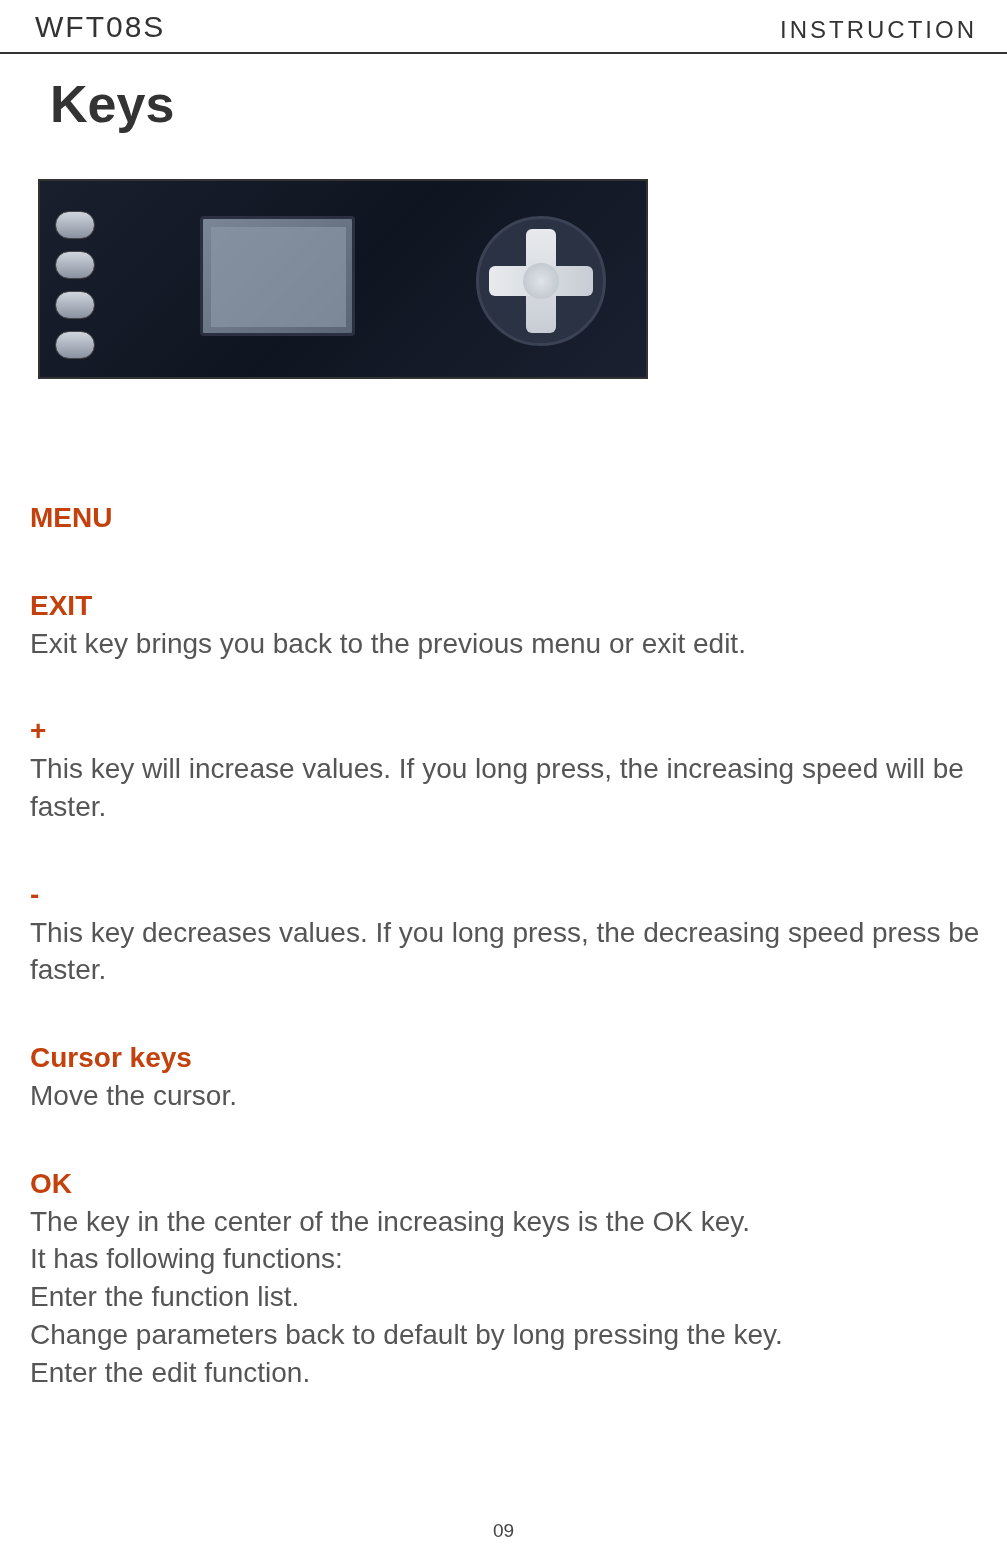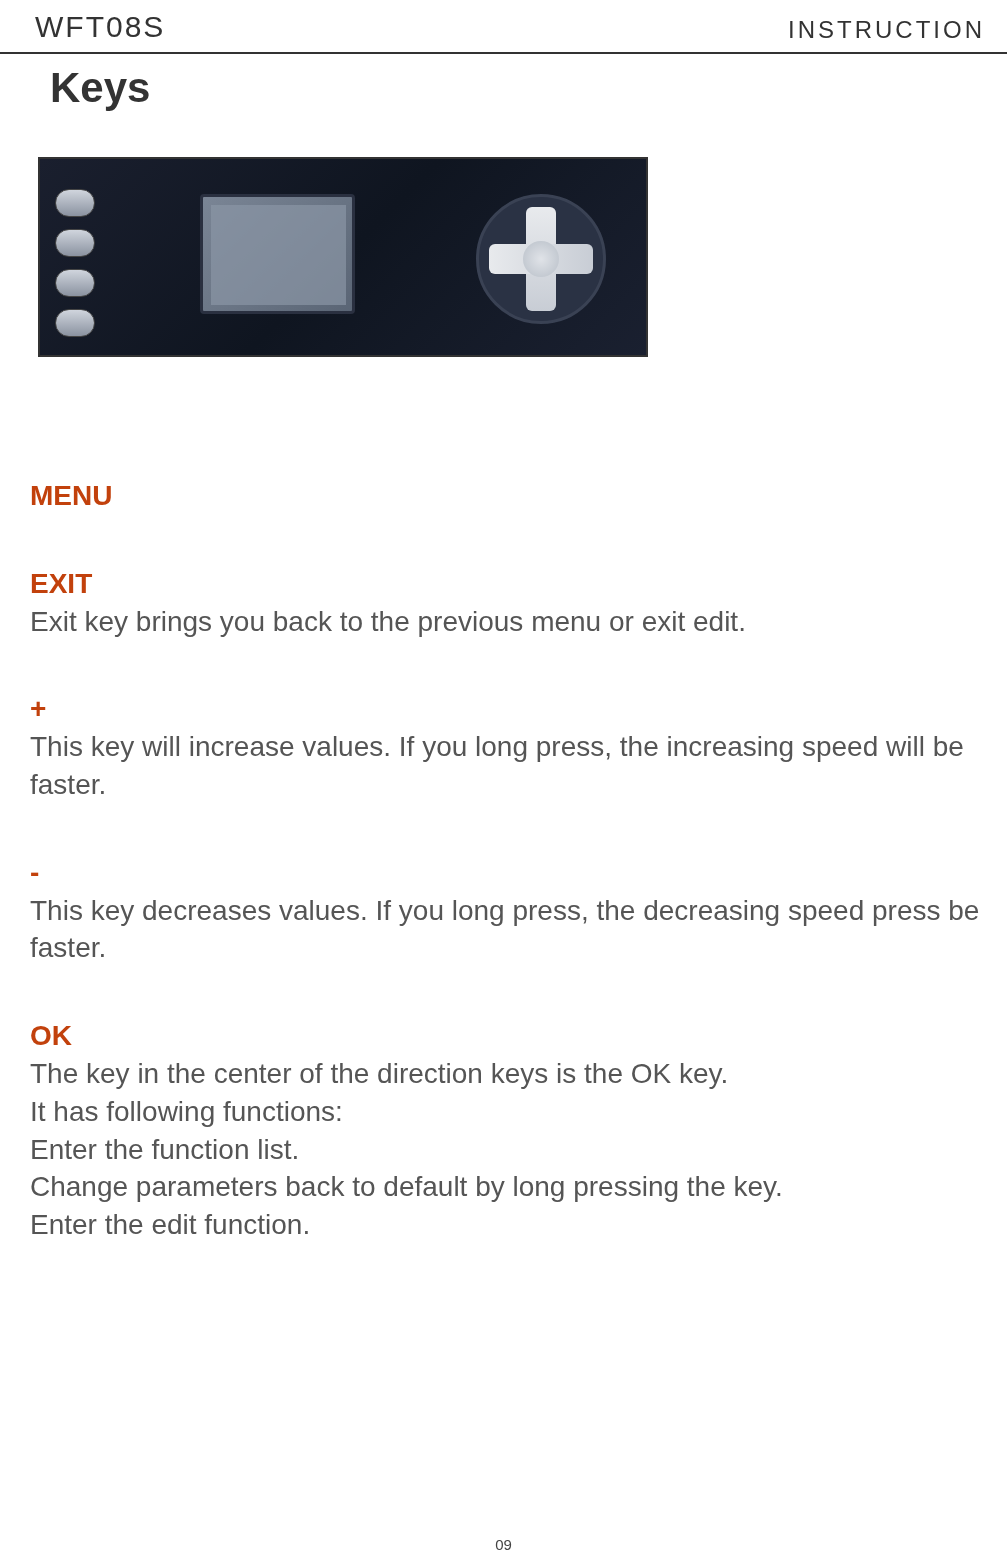--- a/index.html
+++ b/index.html
@@ -12,39 +12,39 @@
       background: #fff;
       width: 1007px;
       height: 1568px;
       padding: 0;
       color: #000;
     }
     .header {
       display: flex;
       justify-content: space-between;
       align-items: flex-end;
-      padding: 10px 22px 8px 35px;
+      padding: 10px 30px 8px 35px;
       border-bottom: 2px solid #333;
-      margin-bottom: 10px;
+      margin-bottom: 20px;
     }
     .header-left {
       font-size: 30px;
       letter-spacing: 2px;
       color: #333;
     }
     .header-right {
       font-size: 24px;
       letter-spacing: 3px;
       color: #333;
     }
     .content {
       padding: 0 25px 0 30px;
     }
     .title {
-      font-size: 42px;
+      font-size: 52px;
       font-weight: bold;
       color: #333;
       margin-left: 20px;
       margin-bottom: 45px;
     }
     .device-image {
       width: 610px;
       height: 200px;
       background: linear-gradient(135deg, #1a1f2e 0%, #0f1520 50%, #1a2030 100%);
       border: 2px solid #333;
@@ -140,24 +140,24 @@
       color: #c2410c;
       line-height: 1.35;
     }
     .section-body {
       font-size: 28px;
       color: #555;
       line-height: 1.35;
     }
     .page-number {
       position: absolute;
-      bottom: 15px;
+      bottom: 26px;
       left: 50%;
       transform: translateX(-50%);
-      font-size: 15px;
+      font-size: 19px;
       color: #444;
     }
   </style>
 </head>
 <body>
 
 <div class="header">
   <div class="header-left">WFT08S</div>
   <div class="header-right">INSTRUCTION</div>
 </div>
@@ -196,24 +196,28 @@
   <div class="section">
     <div class="section-title">+</div>
     <div class="section-body">This key will increase values. If you long press, the increasing speed will be faster.</div>
   </div>
 
   <div class="section">
     <div class="section-title">-</div>
     <div class="section-body">This key decreases values. If you long press, the decreasing speed press be faster.</div>
   </div>
 
+  <div class="section">
+    <div class="section-title">Cursor keys</div>
+    <div class="section-body">Move the cursor.</div>
+  </div>
 
   <div class="section">
     <div class="section-title">OK</div>
-    <div class="section-body">The key in the center of the direction keys is the OK key.</div>
+    <div class="section-body">The key in the center of the increasing keys is the OK key.</div>
     <div class="section-body">It has following functions:</div>
     <div class="section-body">Enter the function list.</div>
     <div class="section-body">Change parameters back to default by long pressing the key.</div>
     <div class="section-body">Enter the edit function.</div>
   </div>
 </div>
 
 <div class="page-number">09</div>
 
 </body></html>

